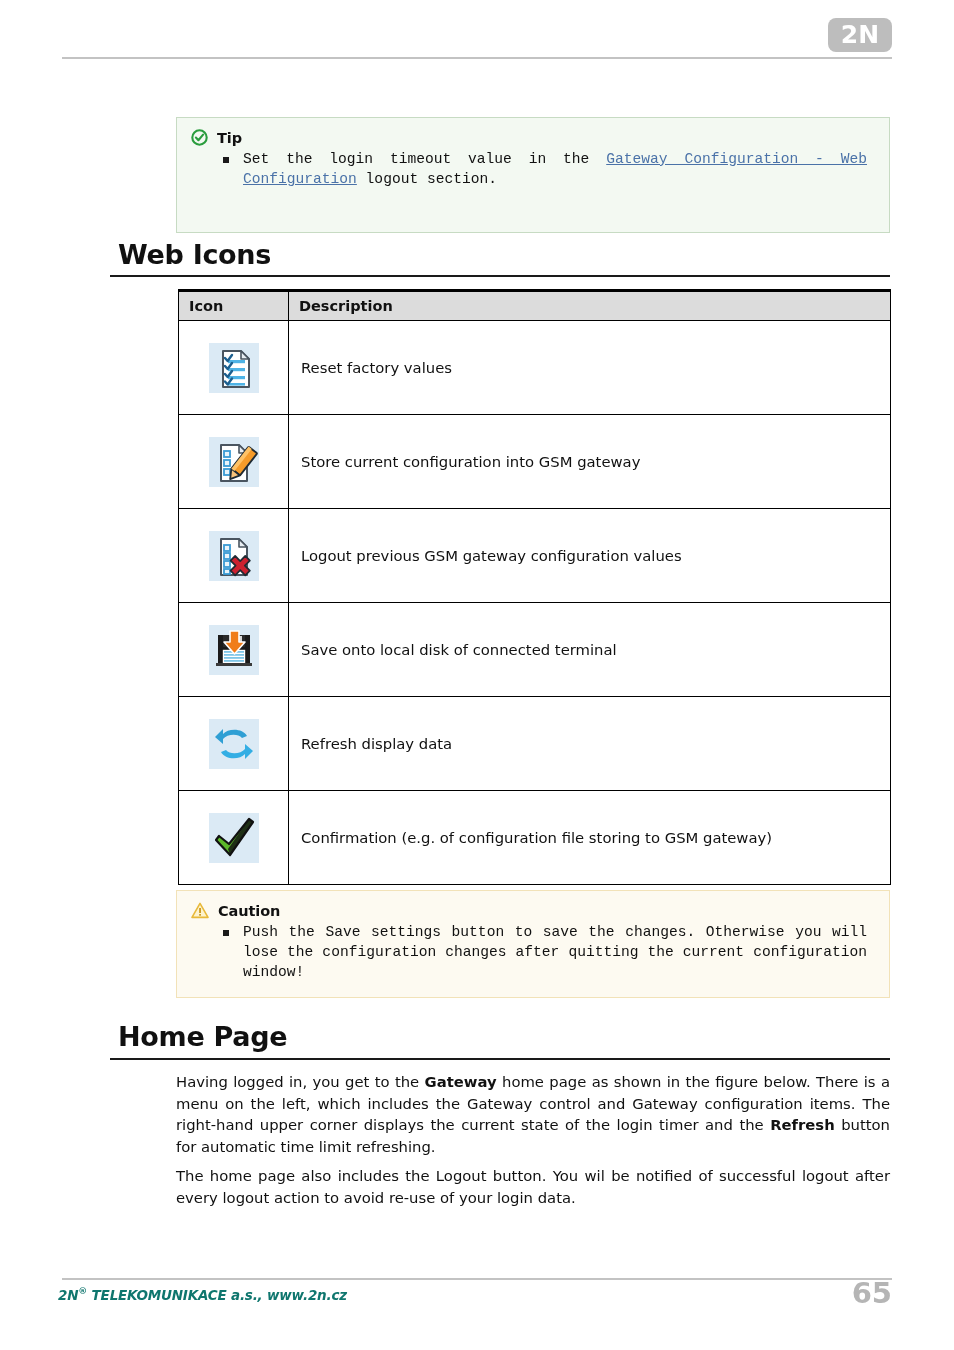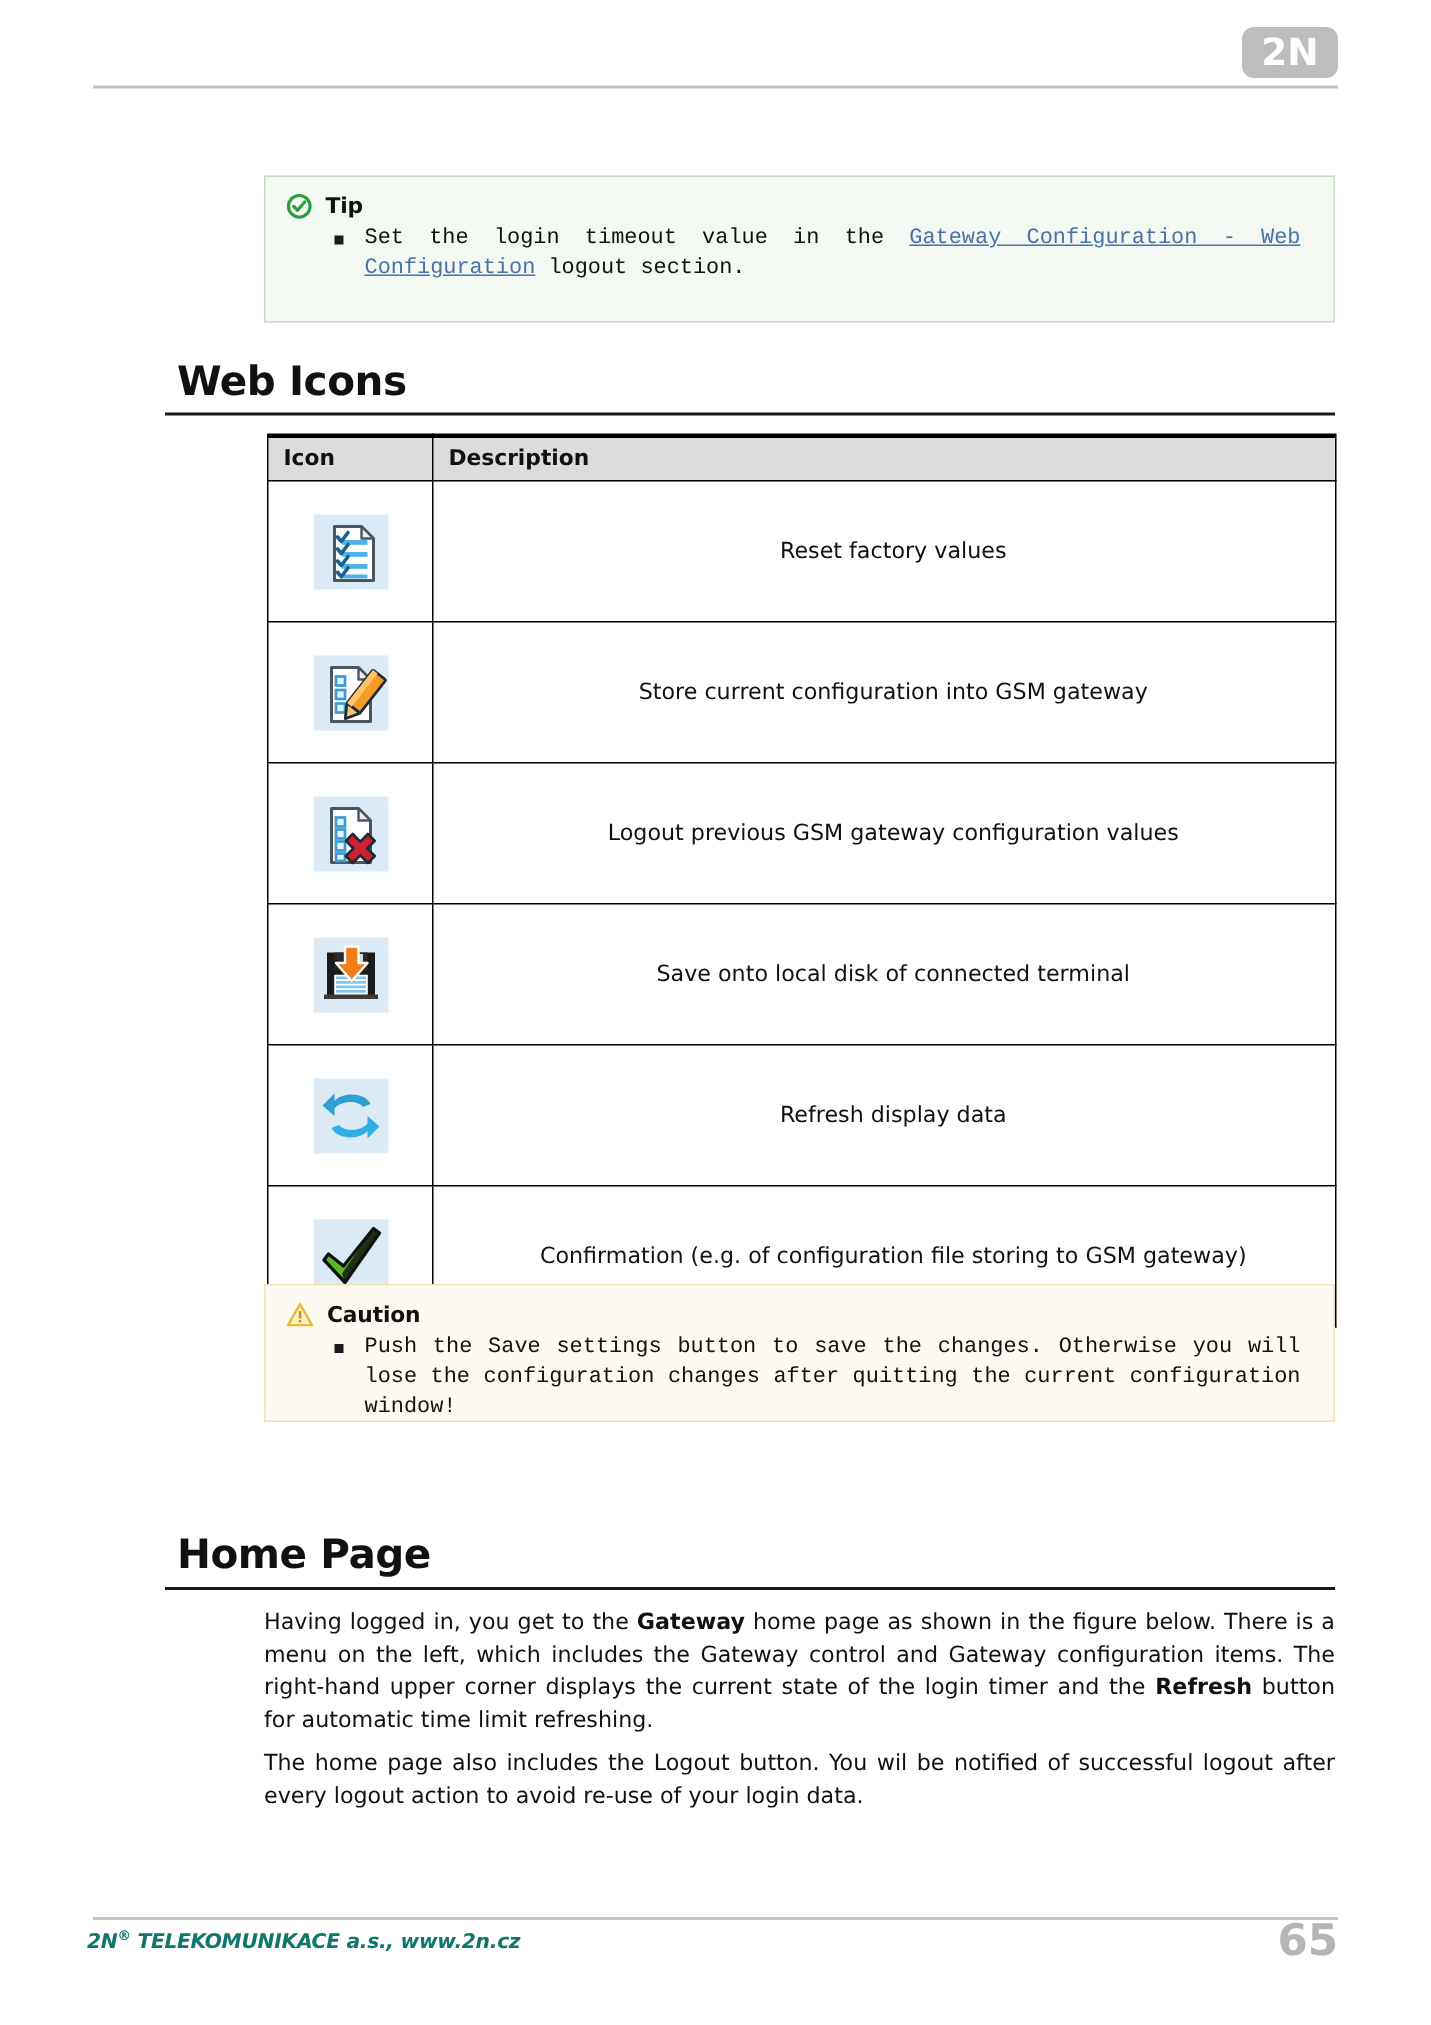--- a/index.html
+++ b/index.html
@@ -139,21 +139,20 @@
     font-weight: bold;
     text-align: left;
     padding: 4px 8px 5px 10px;
     color: #111;
     height: 19px;
   }
   .icon-table td {
     border: 1px solid #000;
     vertical-align: middle;
     padding: 0;
-    text-align: center;
   }
   .icon-table td.cell-icon {
     text-align: center;
   }
   .icon-table td.cell-desc {
     font-size: 14.8px;
     color: #111111;
     padding-left: 12px;
   }
   .icon-box {
@@ -207,21 +206,21 @@
   }
 </style>
 </head>
 <body>
 
 <div class="page-header">
   <div class="logo">2N</div>
   <div class="header-rule"></div>
 </div>
 
-<div class="admon tip" style="left:176px; top:117px; width:714px; height:98px;">
+<div class="admon tip" style="left:176px; top:117px; width:714px; height:116px;">
   <div class="admon-head">
     <span class="icon-tip">
       <svg width="17" height="17" viewBox="0 0 17 17">
         <circle cx="8.5" cy="8.5" r="7.2" fill="none" stroke="#2a9d3e" stroke-width="2.1"></circle>
         <path d="M4.9 8.6 L7.4 11.2 L12.1 5.6" fill="none" stroke="#2a9d3e" stroke-width="2.1" stroke-linecap="round" stroke-linejoin="round"></path>
       </svg>
     </span>
     <span class="admon-title">Tip</span>
   </div>
   <div class="admon-body">
@@ -344,21 +343,21 @@
             <path d="M7 27 L10 23 L20 31 L40 6 L44 9 L21 42 Z" fill="#5cb82a" stroke="#111111" stroke-width="2.2" stroke-linejoin="round"></path>
             <path d="M40 6 L44 9 L21 42 L19 36 Z" fill="#111111" opacity="0.82"></path>
           </svg>
         </span>
       </td>
       <td class="cell-desc">Confirmation (e.g. of configuration file storing to GSM gateway)</td>
     </tr>
   </tbody>
 </table>
 
-<div class="admon caution" style="left:176px; top:856px; width:714px; height:92px;">
+<div class="admon caution" style="left:176px; top:890px; width:714px; height:108px;">
   <div class="admon-head">
     <span class="icon-caution">
       <svg width="18" height="17" viewBox="0 0 18 17">
         <path d="M9 1.4 L17 15.4 H1 Z" fill="#fdf3cf" stroke="#e8b93a" stroke-width="1.6" stroke-linejoin="round"></path>
         <rect x="8.2" y="6" width="1.7" height="5" fill="#c89312"></rect>
         <rect x="8.2" y="12" width="1.7" height="1.7" fill="#c89312"></rect>
       </svg>
     </span>
     <span class="admon-title">Caution</span>
   </div>

